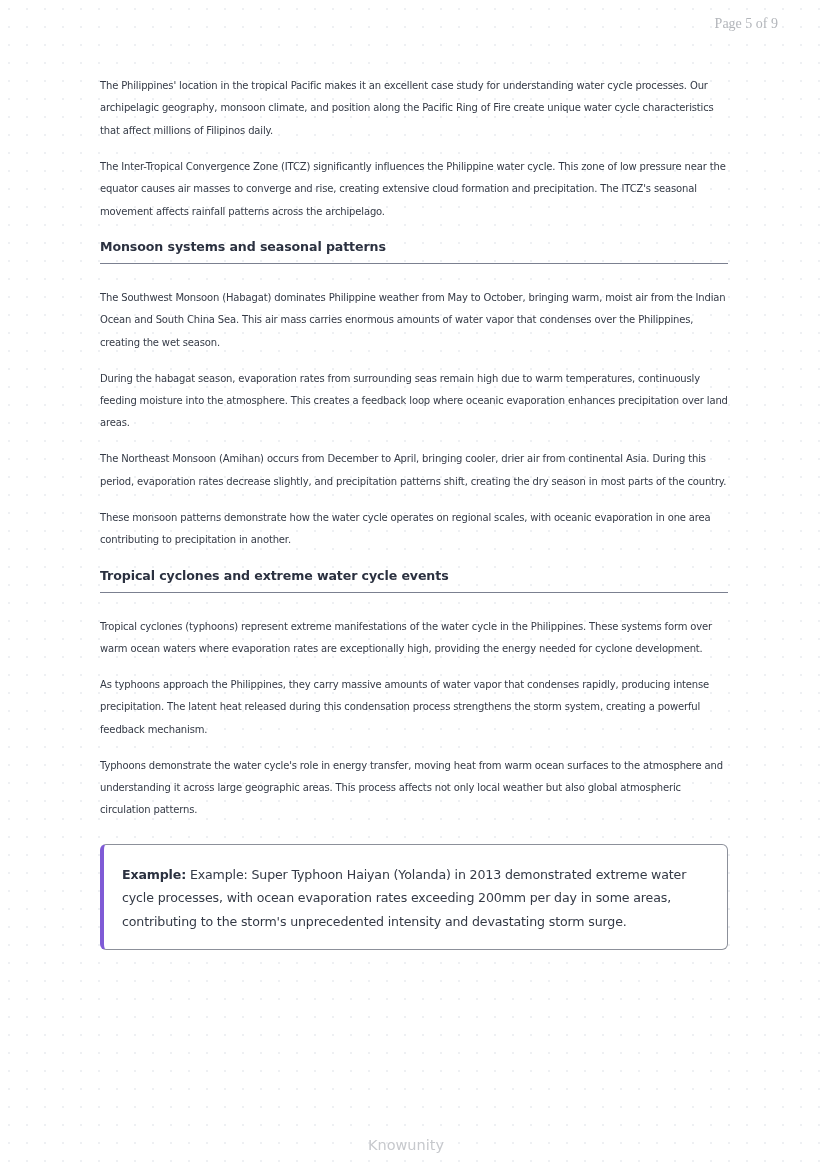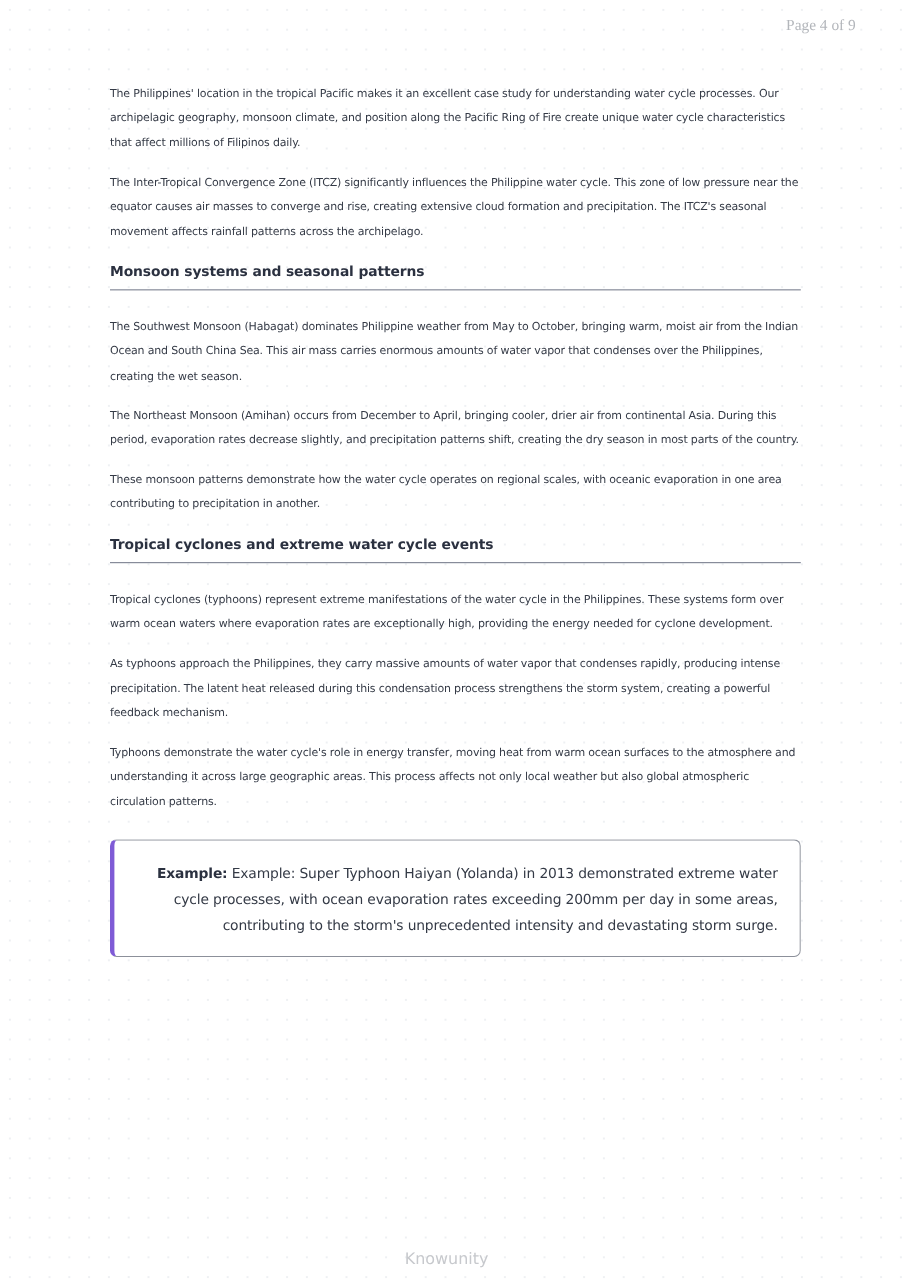--- a/index.html
+++ b/index.html
@@ -60,54 +60,54 @@
       border-radius: 6px;
       padding: 18px 20px 16px 18px;
       background: #ffffff;
     }
     .callout-text {
       font-size: 12.6px;
       line-height: 23.5px;
       margin: 0;
       color: #343a46;
       letter-spacing: -0.15px;
-      text-align: right;
     }
     .callout-label {
       font-weight: bold;
       color: #2b3140;
     }
     .footer-brand {
       position: absolute;
       top: 1137px;
       left: 0;
       width: 812px;
       text-align: center;
       font-size: 14.5px;
       color: #c7c9cd;
     }
   </style>
 </head>
 <body>
 
-<div class="page-number">Page 4 of 9</div>
+<div class="page-number">Page 5 of 9</div>
 
 <div class="content">
 
   <div class="section">
     <div class="section-body">
       <p class="para">The Philippines' location in the tropical Pacific makes it an excellent case study for understanding water cycle processes. Our archipelagic geography, monsoon climate, and position along the Pacific Ring of Fire create unique water cycle characteristics that affect millions of Filipinos daily.</p>
       <p class="para">The Inter-Tropical Convergence Zone (ITCZ) significantly influences the Philippine water cycle. This zone of low pressure near the equator causes air masses to converge and rise, creating extensive cloud formation and precipitation. The ITCZ's seasonal movement affects rainfall patterns across the archipelago.</p>
     </div>
   </div>
 
   <div class="section">
     <h2 class="section-heading">Monsoon systems and seasonal patterns</h2>
     <div class="section-body">
       <p class="para">The Southwest Monsoon (Habagat) dominates Philippine weather from May to October, bringing warm, moist air from the Indian Ocean and South China Sea. This air mass carries enormous amounts of water vapor that condenses over the Philippines, creating the wet season.</p>
+      <p class="para">During the habagat season, evaporation rates from surrounding seas remain high due to warm temperatures, continuously feeding moisture into the atmosphere. This creates a feedback loop where oceanic evaporation enhances precipitation over land areas.</p>
       <p class="para">The Northeast Monsoon (Amihan) occurs from December to April, bringing cooler, drier air from continental Asia. During this period, evaporation rates decrease slightly, and precipitation patterns shift, creating the dry season in most parts of the country.</p>
       <p class="para">These monsoon patterns demonstrate how the water cycle operates on regional scales, with oceanic evaporation in one area contributing to precipitation in another.</p>
     </div>
   </div>
 
   <div class="section">
     <h2 class="section-heading">Tropical cyclones and extreme water cycle events</h2>
     <div class="section-body">
       <p class="para">Tropical cyclones (typhoons) represent extreme manifestations of the water cycle in the Philippines. These systems form over warm ocean waters where evaporation rates are exceptionally high, providing the energy needed for cyclone development.</p>
       <p class="para">As typhoons approach the Philippines, they carry massive amounts of water vapor that condenses rapidly, producing intense precipitation. The latent heat released during this condensation process strengthens the storm system, creating a powerful feedback mechanism.</p>

